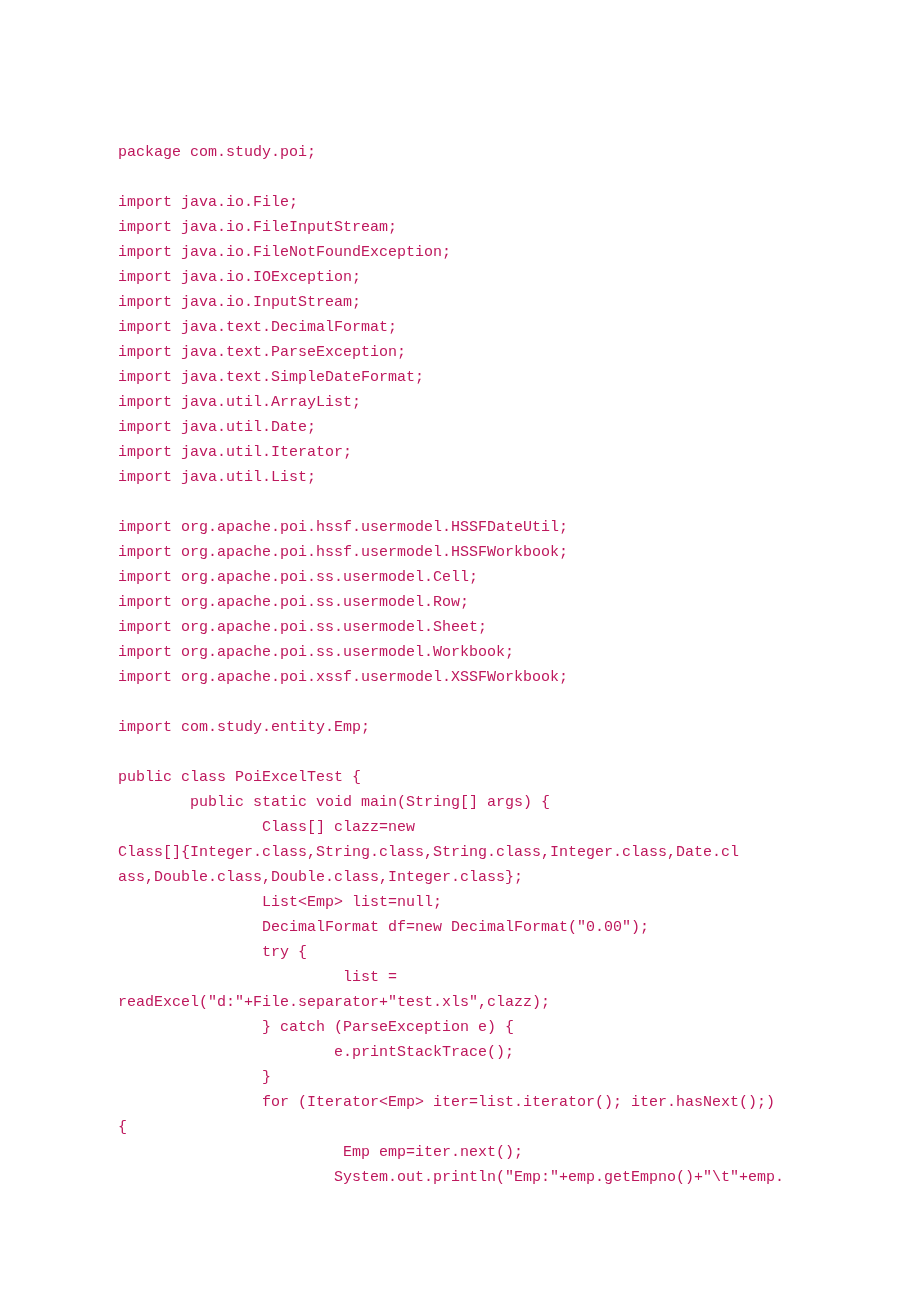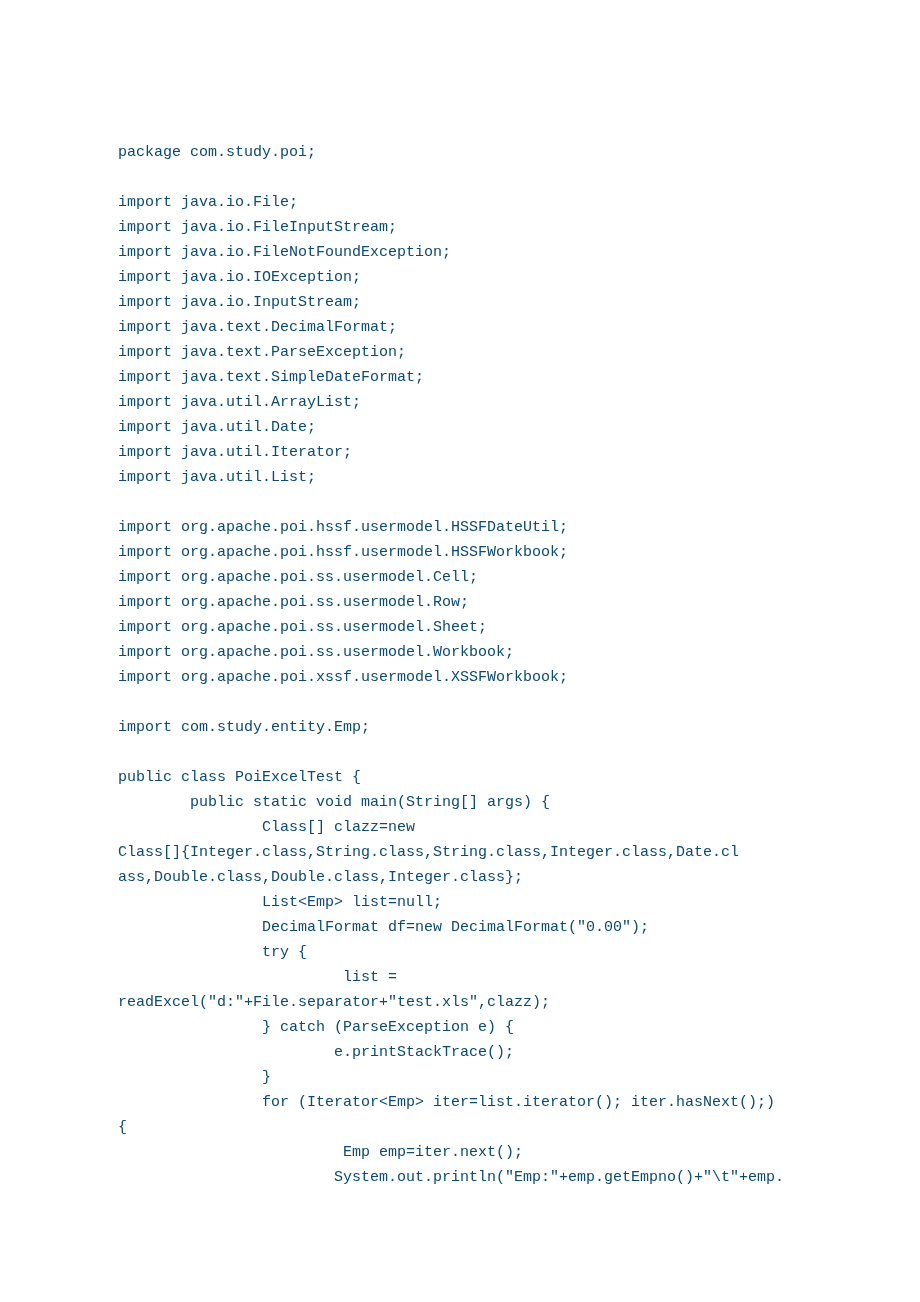--- a/index.html
+++ b/index.html
@@ -10,21 +10,21 @@
     width: 920px;
   }
   .page {
     padding: 140px 118px 60px 118px;
     box-sizing: border-box;
     width: 920px;
   }
   .code {
     font-size: 15px;
     line-height: 25px;
-    color: #0c4a6e;
+    color: #be185d;
     white-space: pre-wrap;
     word-break: break-word;
     letter-spacing: 0;
   }
 </style>
 </head>
 <body>
 
 <div class="page">
   <div class="code" id="code-block">package com.study.poi;

